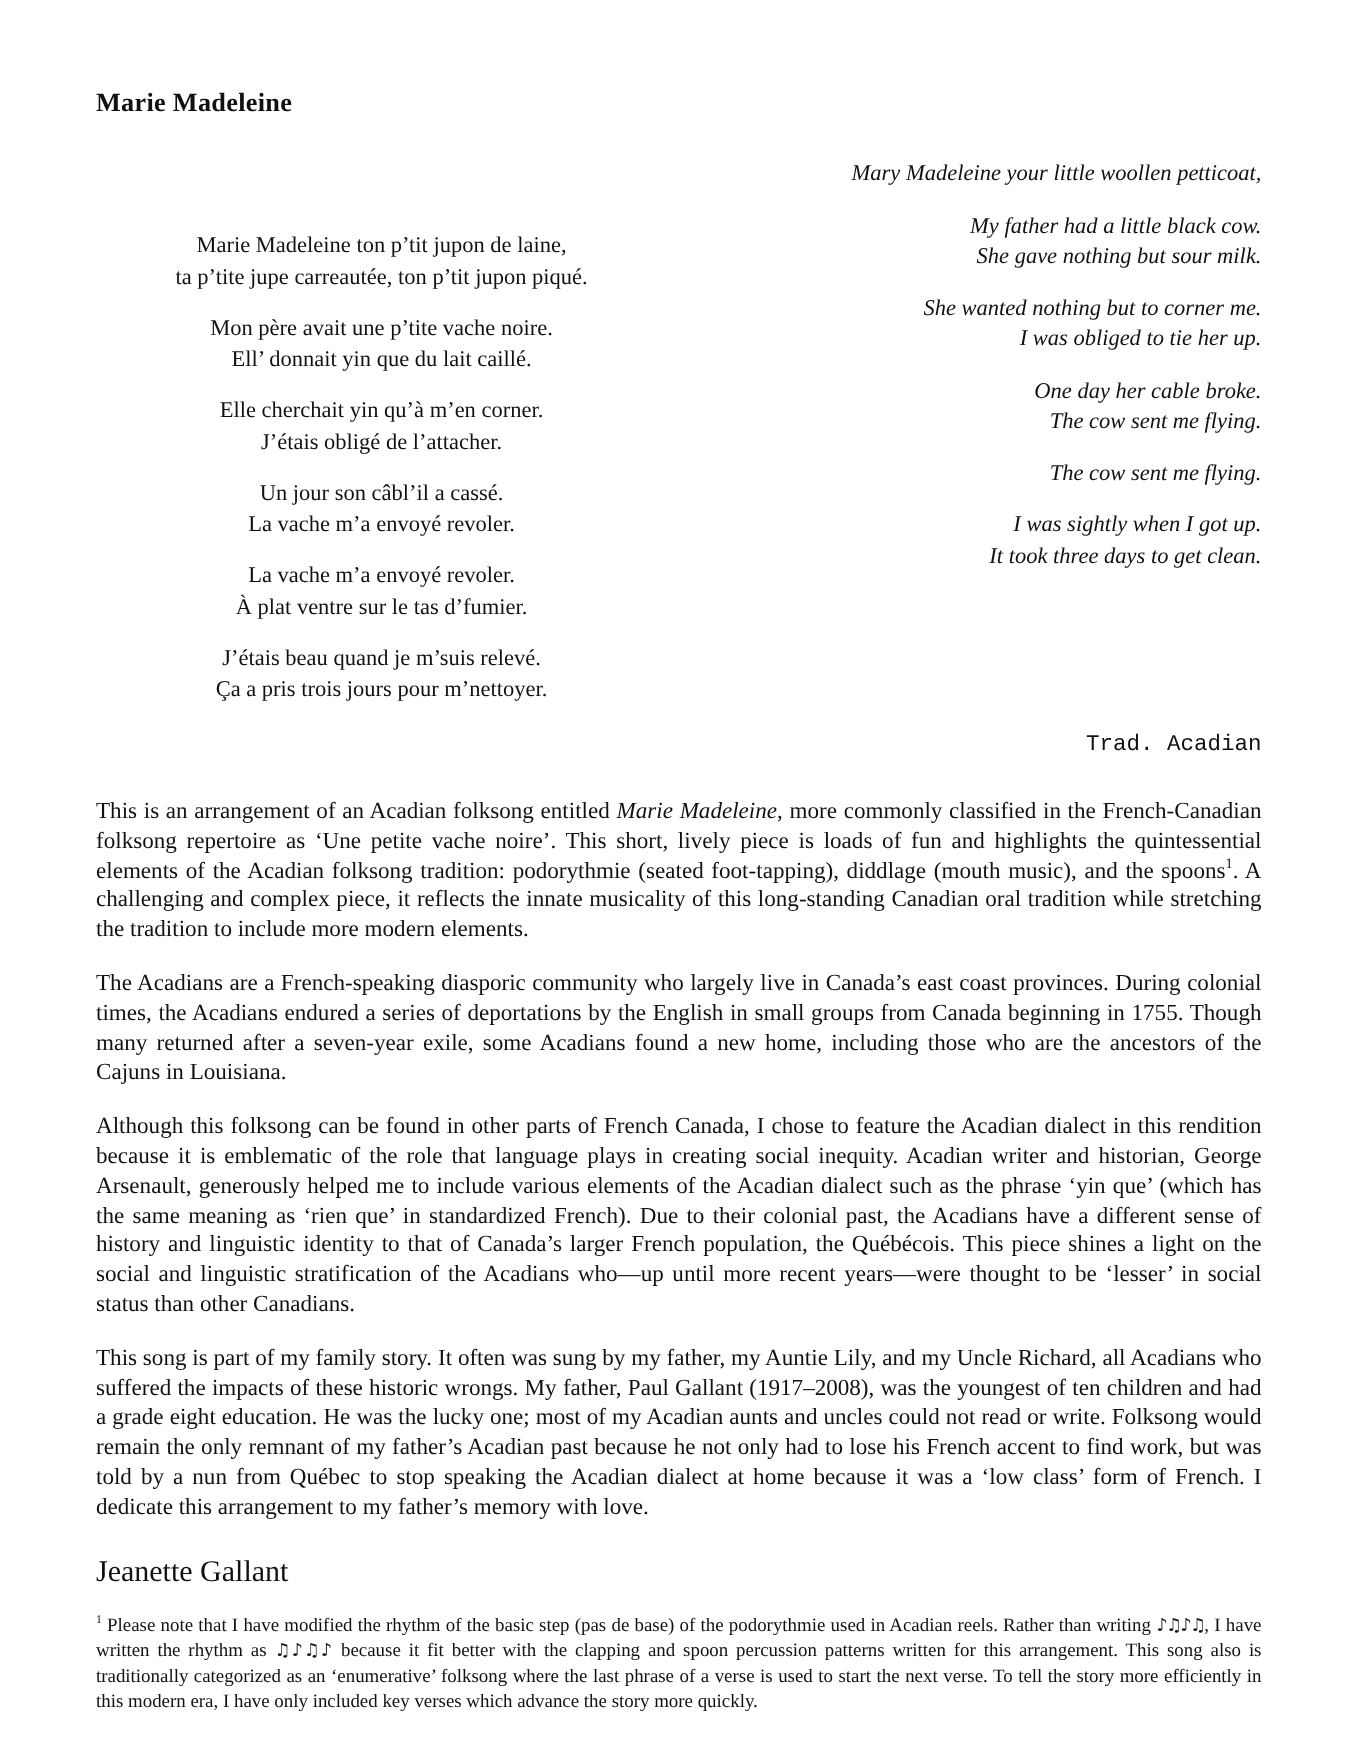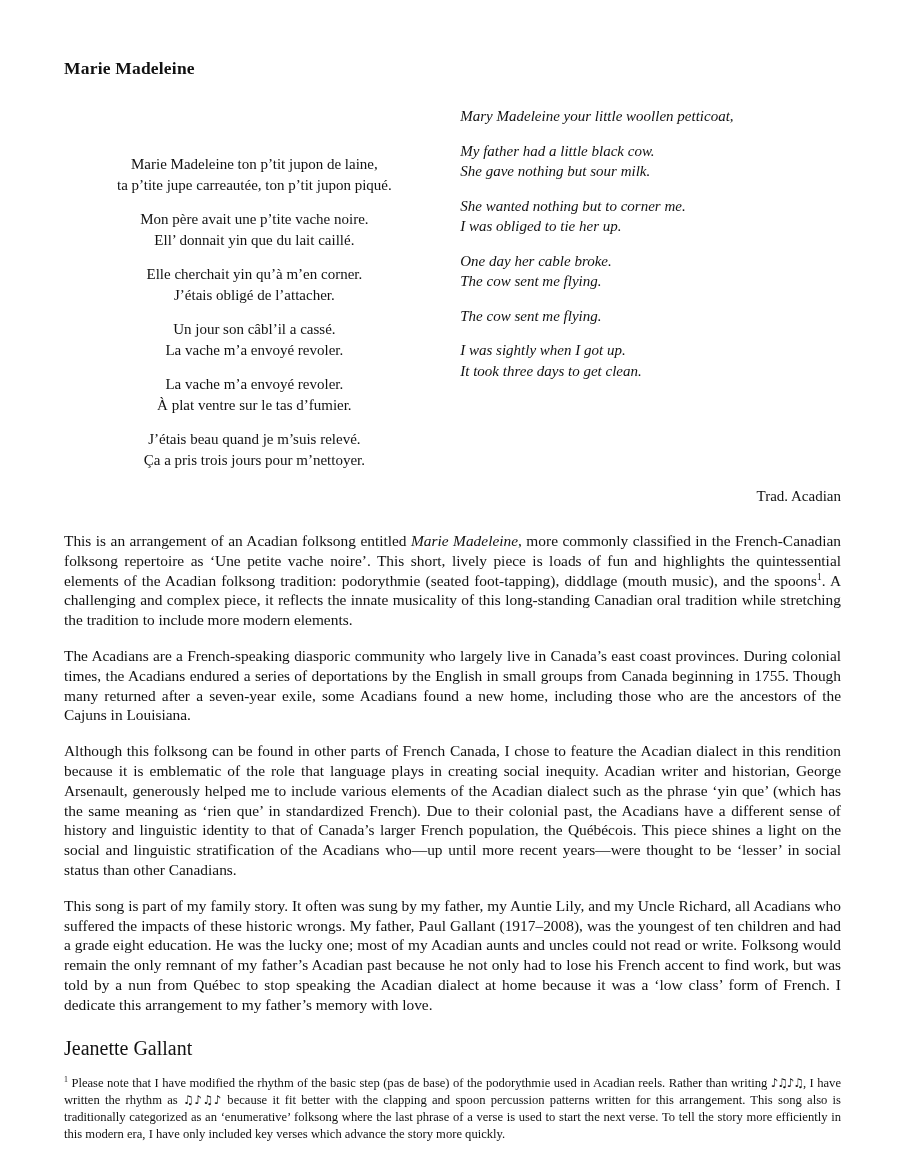--- a/index.html
+++ b/index.html
@@ -9,23 +9,23 @@
     color:#111;
     -webkit-font-smoothing:antialiased;
   }
   .page{padding:58px 59px 0 64px;box-sizing:border-box;width:900px;height:910px;}
   h1.title{
     font-size:17.5px;font-weight:bold;margin:0 0 27px 0;letter-spacing:0.2px;
   }
   .verses{display:flex;justify-content:space-between;}
   .verses .col{width:49%;}
   .col.fr{text-align:center;margin-top:48px;}
-  .col.en{text-align:left;font-style:italic;}
+  .col.en{text-align:right;font-style:italic;}
   .stanza{margin-bottom:14px;font-size:15px;line-height:20.5px;}
-  .attribution{text-align:right;font-size:15px;margin-top:4px;margin-bottom:26px;}
+  .attribution{text-align:right;font-size:15px;margin-top:4px;margin-bottom:26px;font-family:Liberation Mono, monospace;}
   .para{
     font-size:15.4px;line-height:19.8px;text-align:justify;
     margin:0 0 16px 0;
   }
   .author{text-align:left;font-size:20px;margin:22px 0 15px 0;}
   .footnote{
     font-size:12.6px;line-height:17px;text-align:justify;margin:0 0 22px 0;
   }
   .closing{font-size:16px;line-height:24px;margin-top:26px;}
   .it{font-style:italic;}

